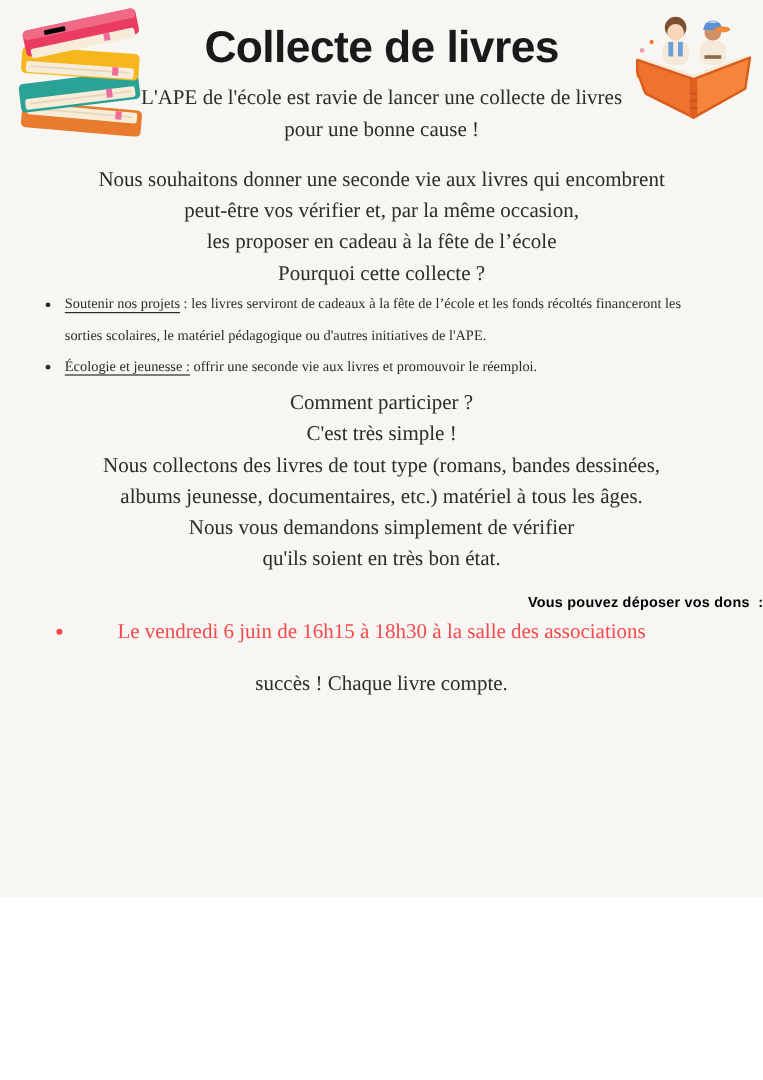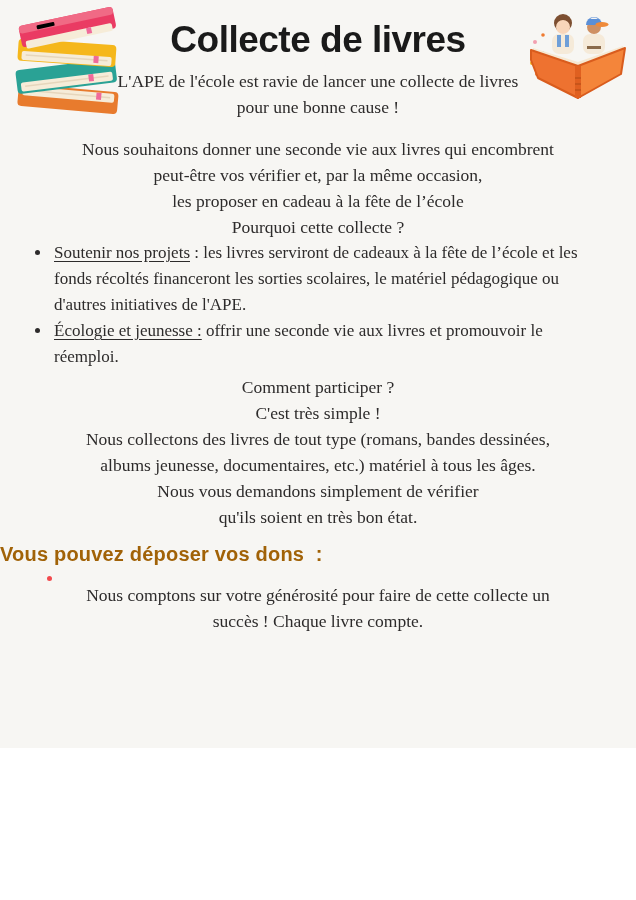--- a/index.html
+++ b/index.html
@@ -28,31 +28,31 @@
   .line{ text-align:center; font-size:17.5px; line-height:26px; }
   .subtitle{ margin-top:6px; }
   .intro{ margin-top:16px; }
   .why-heading{ margin-top:0; }
   ul.why-list{
     margin:0 36px 0 0;
     padding:0 0 0 52px;
     list-style:disc;
   }
   ul.why-list li{
-    font-size:17px; line-height:26px; text-align:left; padding-left:2px;
+    font-size:12px; line-height:26px; text-align:left; padding-left:2px;
   }
   .u{ text-decoration:underline; text-underline-offset:3px; }
   .how{ margin-top:4px; }
   .drop-heading{
     margin-top:13px;
-    text-align:left;
+    text-align:right;
     font-family:"Liberation Sans","DejaVu Sans",sans-serif;
-    font-size:20px; line-height:22px; font-weight:600;
+    font-size:12px; line-height:22px; font-weight:600;
     letter-spacing:0.2px;
-    color:#a16207;
+    color:#000000;
     white-space:pre-wrap;
   }
   .drop-slot{
     position:relative;
     color:#f24a4d;
     font-size:17.5px; line-height:26px; text-align:center;
   }
   .drop-slot .dot{
     position:absolute; left:47px; top:11px;
     width:5px;height:5px;border-radius:50%;
@@ -164,24 +164,24 @@
     <div class="line">C'est très simple !</div>
     <div class="line">Nous collectons des livres de tout type (romans, bandes dessinées,</div>
     <div class="line">albums jeunesse, documentaires, etc.) matériel à tous les âges.</div>
     <div class="line">Nous vous demandons simplement de vérifier</div>
     <div class="line">qu'ils soient en très bon état.</div>
   </div>
 
   <div class="drop-heading">Vous pouvez déposer vos dons  :</div>
   <div class="drop-slot">
     <span class="dot"></span>
+    <span>Le vendredi 6 juin de 16h15 à 18h30 à la salle des associations</span>
   </div>
 
   <div class="closing">
-    <div class="line">Nous comptons sur votre générosité pour faire de cette collecte un</div>
     <div class="line">succès ! Chaque livre compte.</div>
   </div>
 
 
   <svg class="bottom-illustration" width="284" height="135" viewBox="0 0 284 135" aria-hidden="true">
 
     <g>
       <rect x="112" y="22" width="25" height="113" rx="8" fill="#f4a3b8"></rect>
       <line x1="117" y1="31" x2="133" y2="31" stroke="#fff" stroke-width="2.5"></line>
       <line x1="117" y1="36" x2="133" y2="36" stroke="#fff" stroke-width="2.5"></line>

